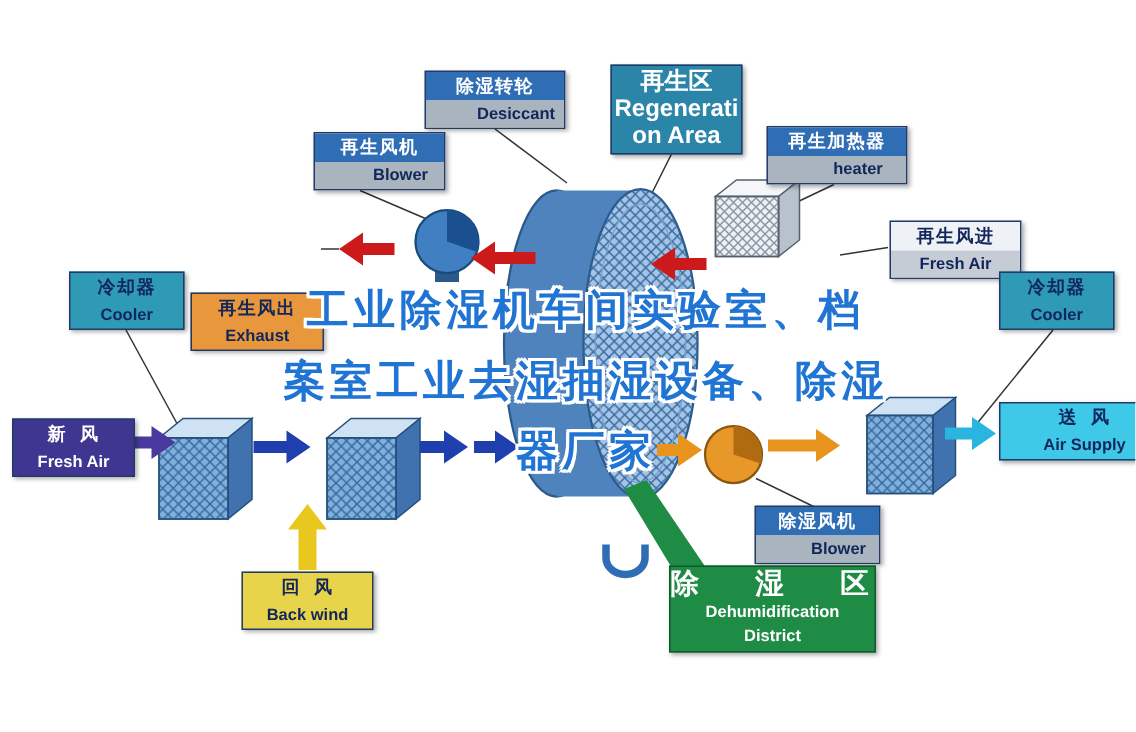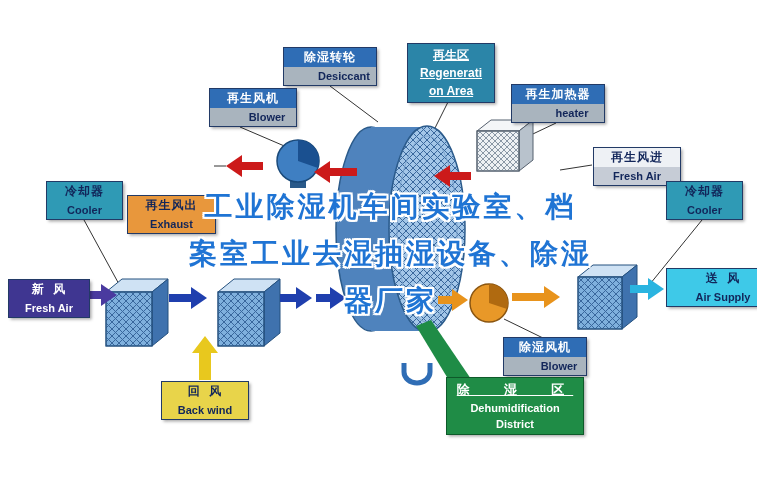--- a/index.html
+++ b/index.html
@@ -14,23 +14,23 @@
   .tt .zh{background:var(--blue-header);color:#fff;}
   .tt .en{background:var(--gray-body);color:var(--navy);padding-left:28px;}
   .lighttone .zh{background:var(--light-top);color:var(--navy);}
   .lighttone .en{background:var(--light-bottom);color:var(--navy);}
   .teal{background:var(--teal-box);color:var(--navy);}
   .orange{background:var(--orange-box);color:var(--navy);margin-top:48px;}
   .indigo{background:var(--indigo-box);color:#fff;}
   .yellow{background:var(--yellow-box);color:var(--navy);}
   .cyan{background:var(--cyan-box);color:var(--navy);}
   .area{background:var(--regen-area-box);color:#fff;}
-  .area .ln{font-size:12px;line-height:18px;font-weight:700;text-decoration:underline;}
+  .area .ln{font-size:16px;line-height:18px;font-weight:700;}
   .greenbox{background:var(--green-box);color:#fff;border-color:#0e5a2a;}
-  .greenbox .zh{font-size:13px;letter-spacing:9px;line-height:20px;text-decoration:underline;}
+  .greenbox .zh{font-size:19px;letter-spacing:9px;line-height:20px;}
   .greenbox .en{font-size:11px;line-height:16px;}
 
   
   .watermark{position:absolute;left:0;right:0;top:183px;z-index:10;text-align:center;
              pointer-events:none;font-weight:700;}
   .watermark div{font-size:28px;line-height:47px;letter-spacing:3px;color:var(--watermark);
      text-shadow:-2px -2px 0 #fff,2px -2px 0 #fff,-2px 2px 0 #fff,2px 2px 0 #fff,
                  0 -2px 0 #fff,0 2px 0 #fff,-2px 0 0 #fff,2px 0 0 #fff;margin-left:24px;}
 </style>
 </head>

